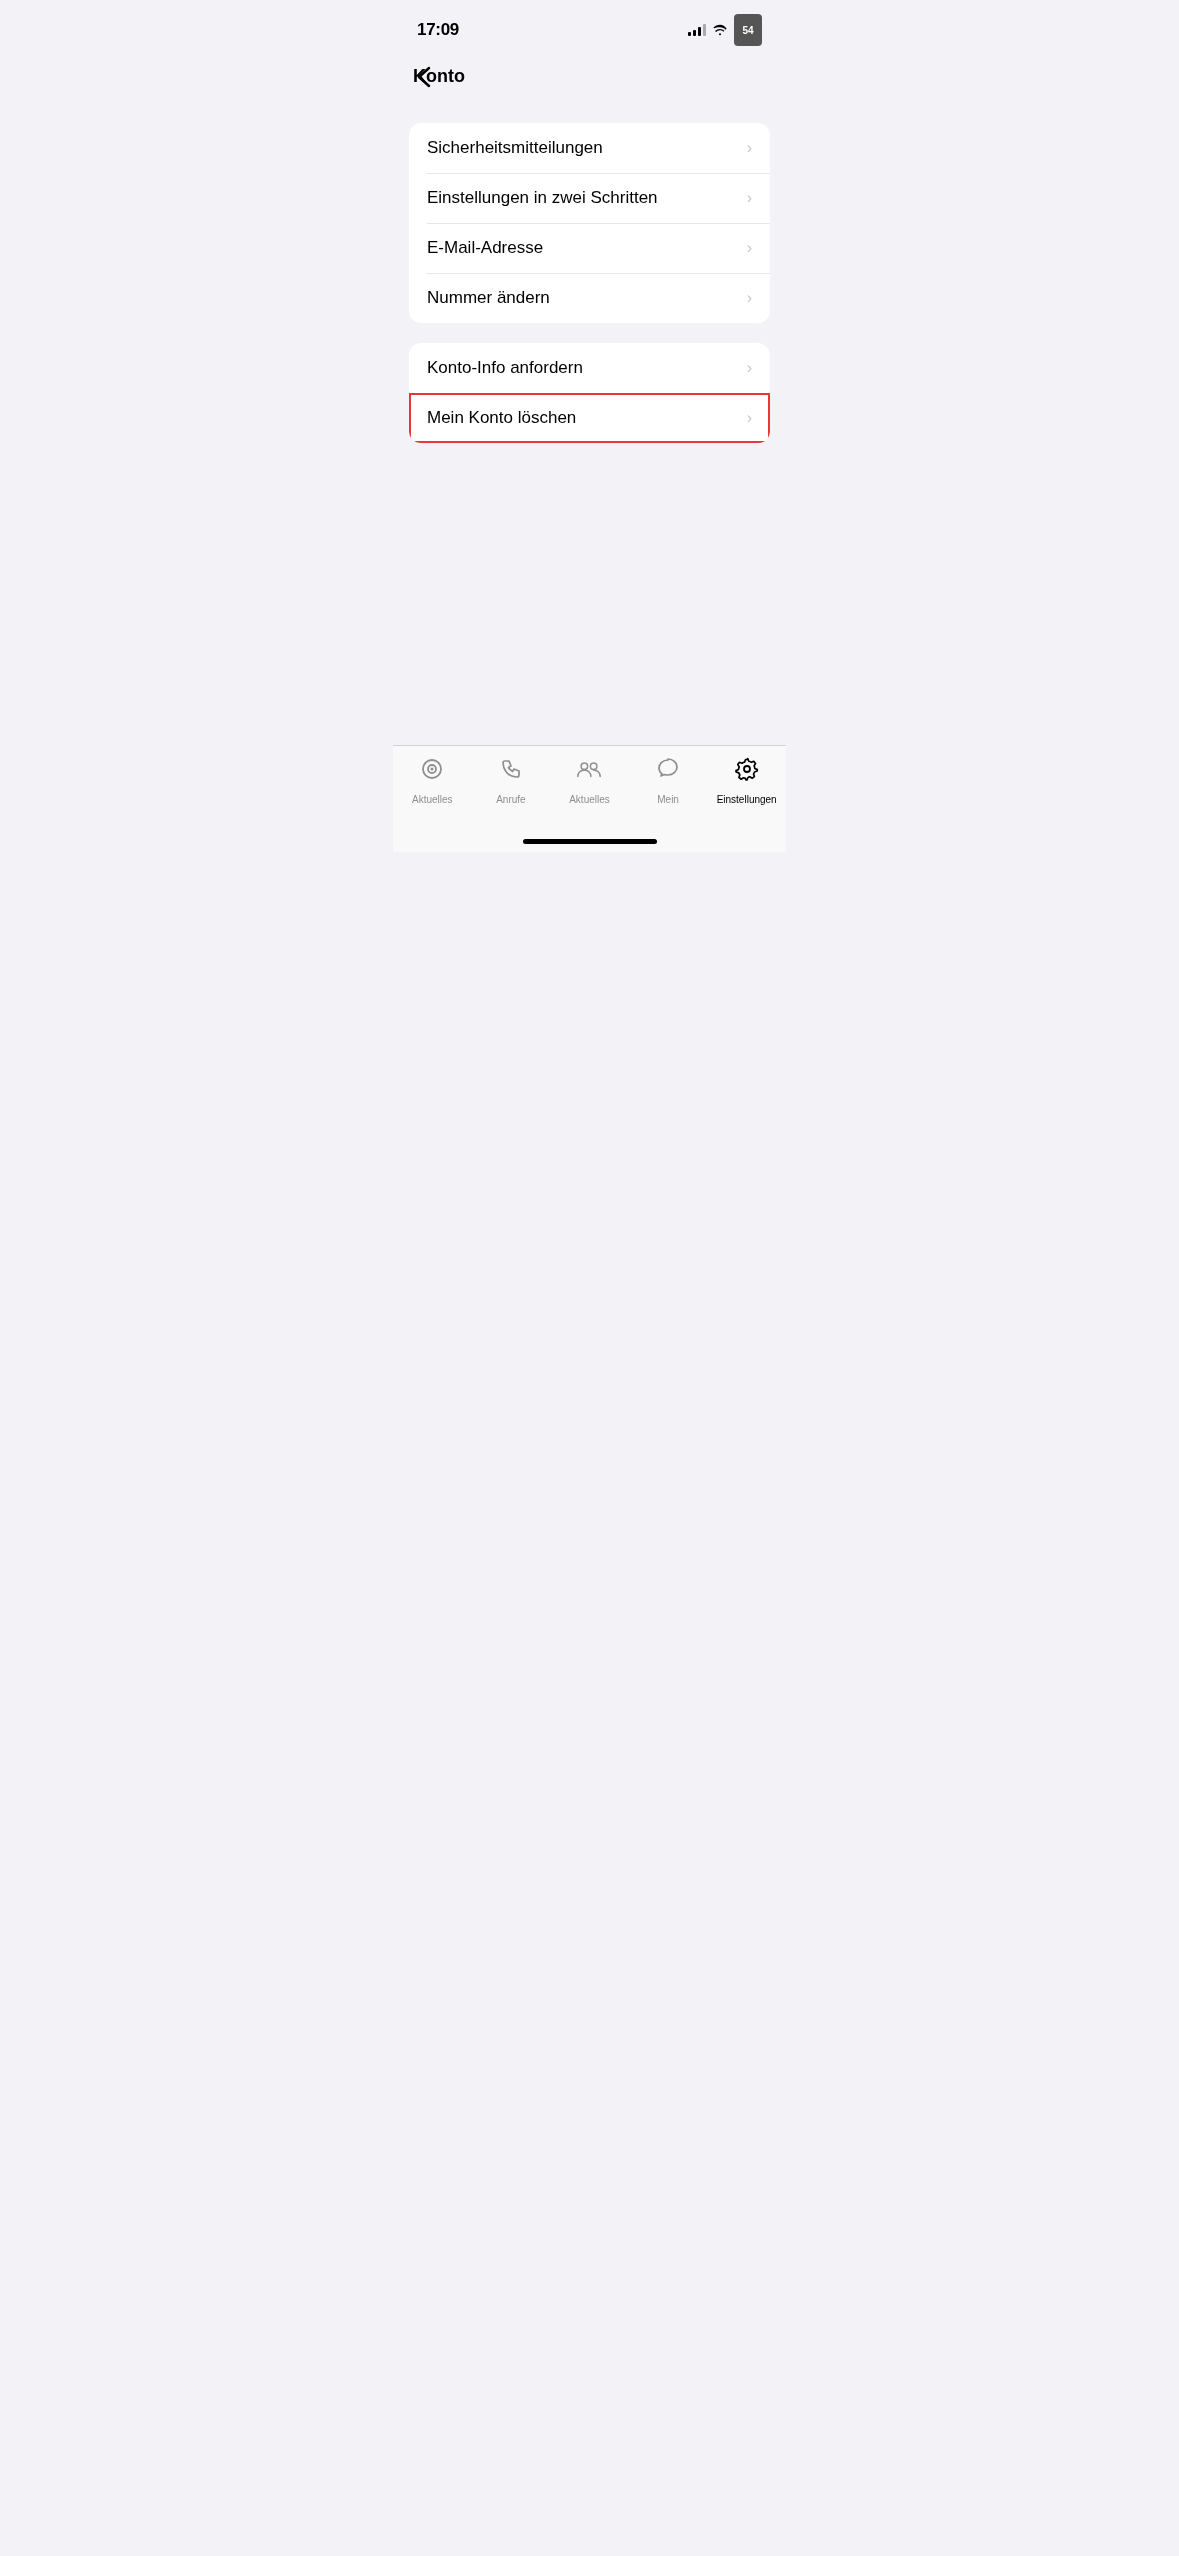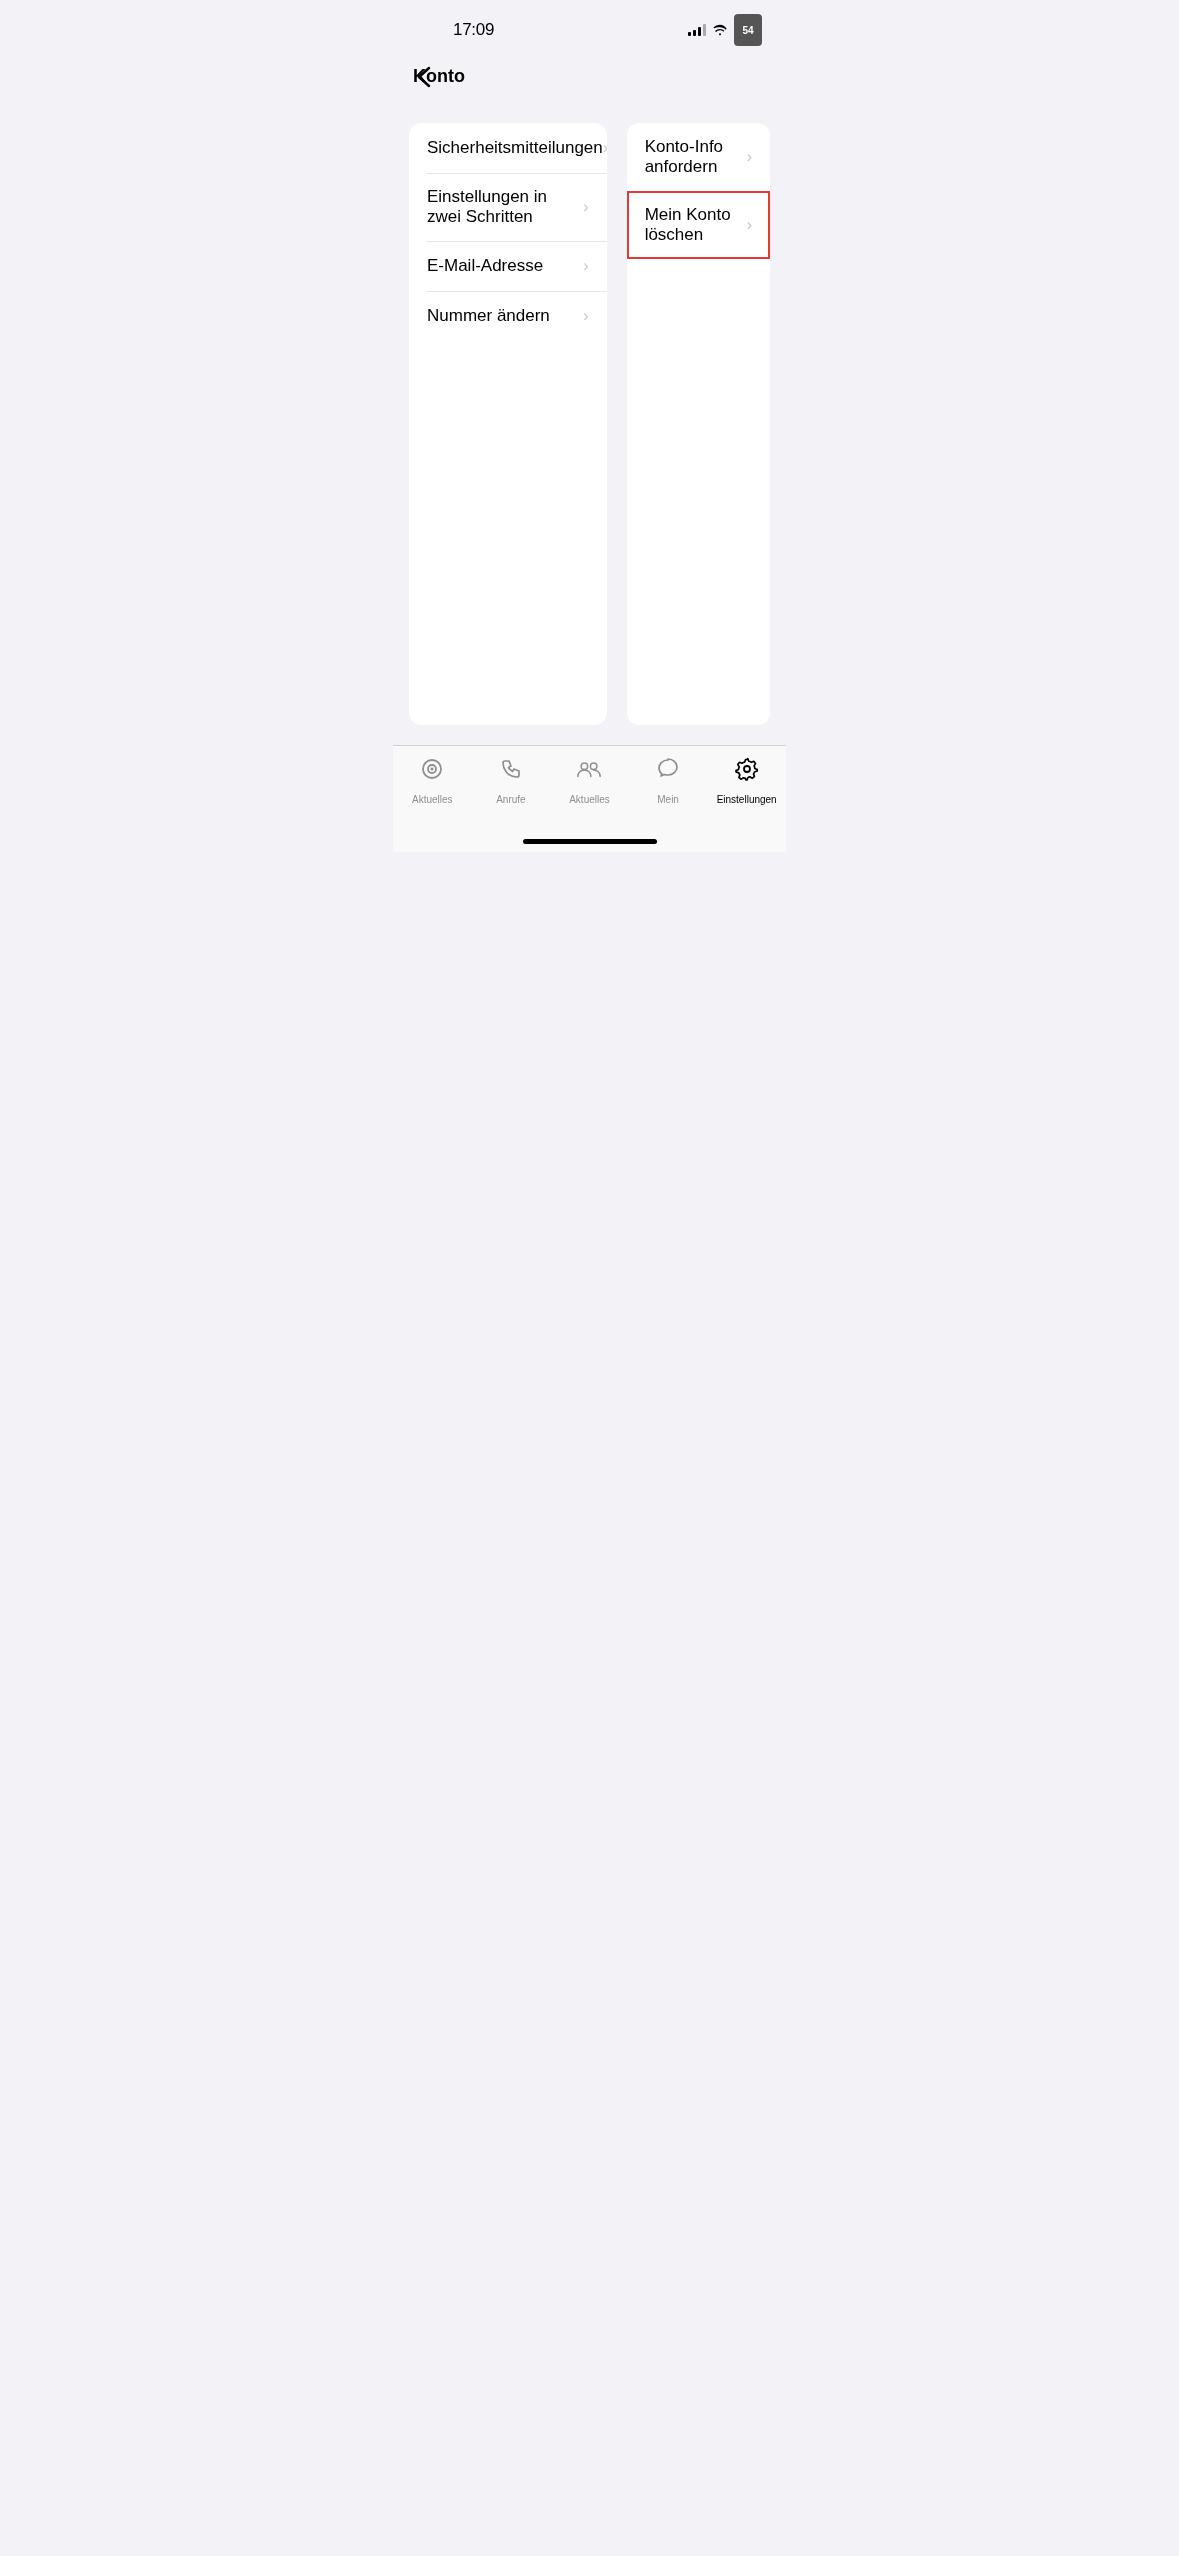--- a/index.html
+++ b/index.html
@@ -24,24 +24,23 @@
     .status-bar {
       display: flex;
       justify-content: space-between;
       align-items: center;
       padding: 14px 24px 8px 24px;
       background: #f2f2f7;
     }
 
     .status-time {
       font-size: 17px;
-      font-weight: 400;
+      font-weight: 700;
       color: #000;
       letter-spacing: -0.3px;
-      margin-left: 36px;
     }
 
     .status-icons {
       display: flex;
       align-items: center;
       gap: 6px;
     }
 
     .signal-bars {
       display: flex;
@@ -108,20 +107,21 @@
       font-weight: 700;
       color: #000;
       text-align: center;
     }
 
     
     .content {
       flex: 1;
       padding: 20px 16px;
       display: flex;
+      flex-direction: column;
       gap: 20px;
     }
 
     
     .card-group {
       background: #fff;
       border-radius: 12px;
       overflow: hidden;
     }
 

